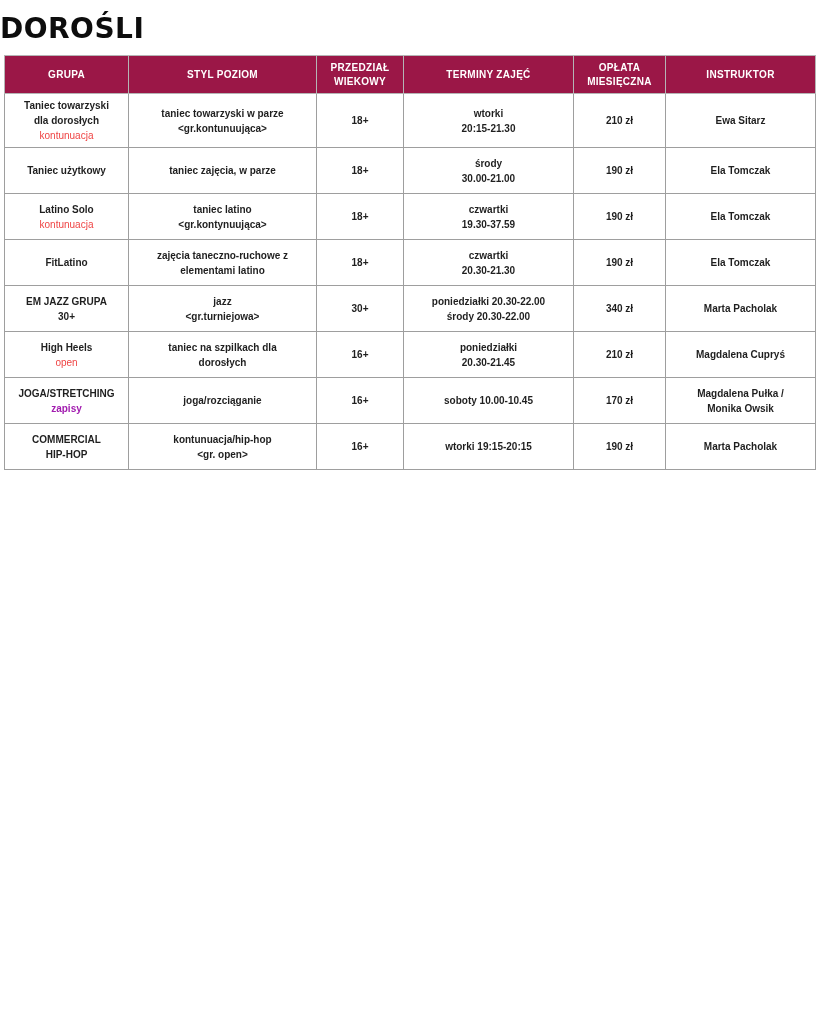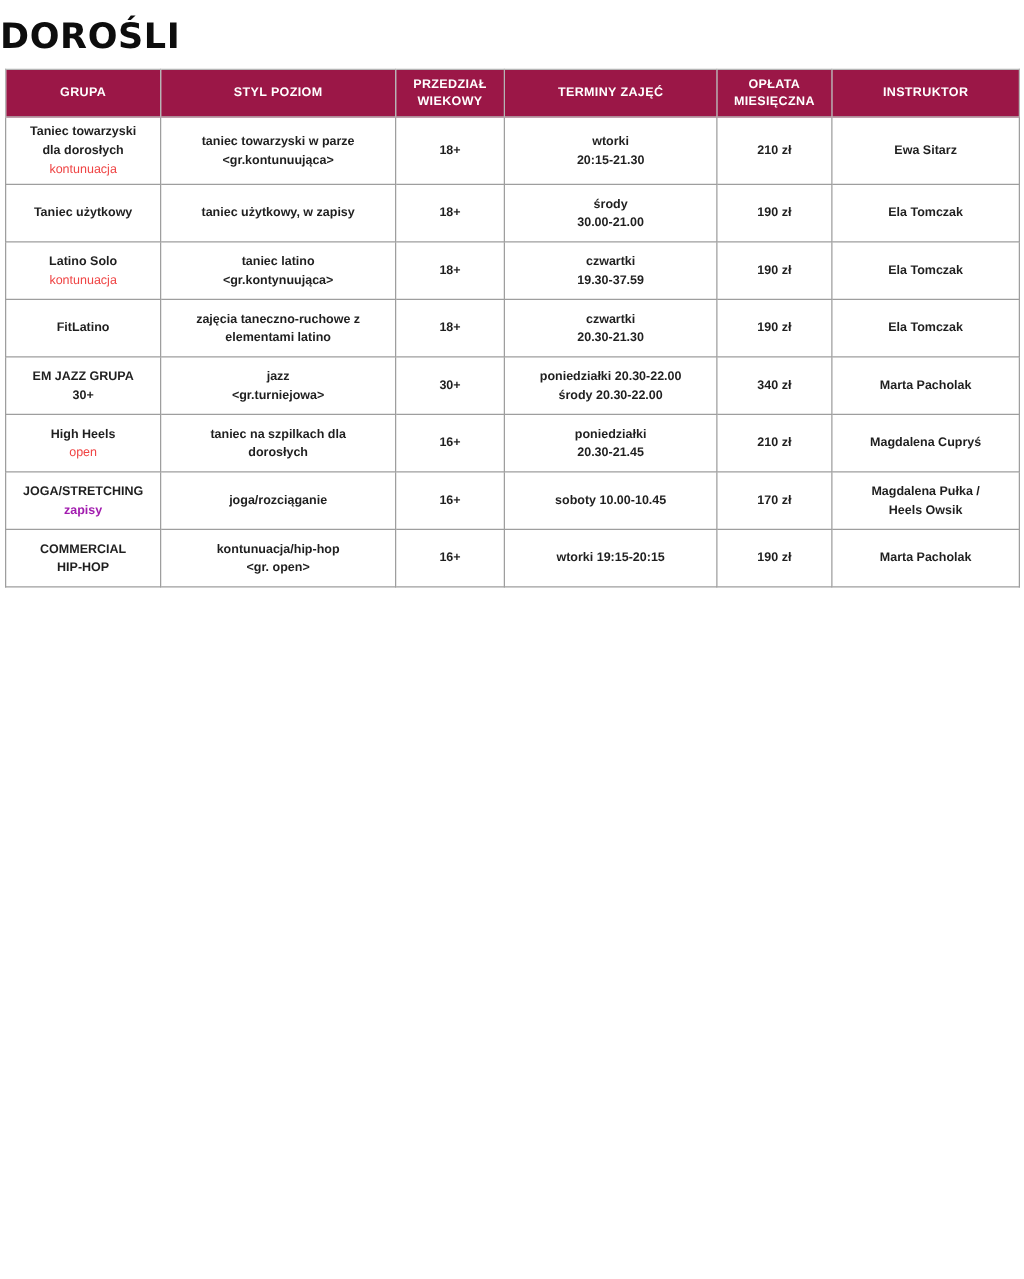--- a/index.html
+++ b/index.html
@@ -106,21 +106,21 @@
         </td>
         <td>
           <div class="line strong">Ewa Sitarz</div>
         </td>
       </tr>
       <tr>
         <td>
           <div class="line strong">Taniec użytkowy</div>
         </td>
         <td>
-          <div class="line strong">taniec użytkowy, w zapisy</div>
+          <div class="line strong">taniec zajęcia, w parze</div>
         </td>
         <td>
           <div class="line strong">18+</div>
         </td>
         <td>
           <div class="line strong">środy</div>
           <div class="line strong">30.00-21.00</div>
         </td>
         <td>
           <div class="line strong">190 zł</div>
@@ -232,21 +232,21 @@
           <div class="line strong">16+</div>
         </td>
         <td>
           <div class="line strong">soboty 10.00-10.45</div>
         </td>
         <td>
           <div class="line strong">170 zł</div>
         </td>
         <td>
           <div class="line strong">Magdalena Pułka /</div>
-          <div class="line strong">Heels Owsik</div>
+          <div class="line strong">Monika Owsik</div>
         </td>
       </tr>
       <tr>
         <td>
           <div class="line strong">COMMERCIAL</div>
           <div class="line strong">HIP-HOP</div>
         </td>
         <td>
           <div class="line strong">kontunuacja/hip-hop</div>
           <div class="line strong">&lt;gr. open&gt;</div>

